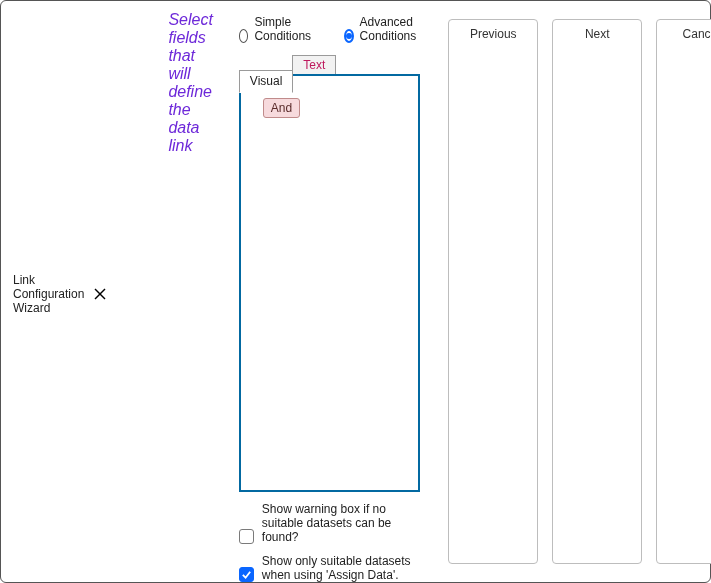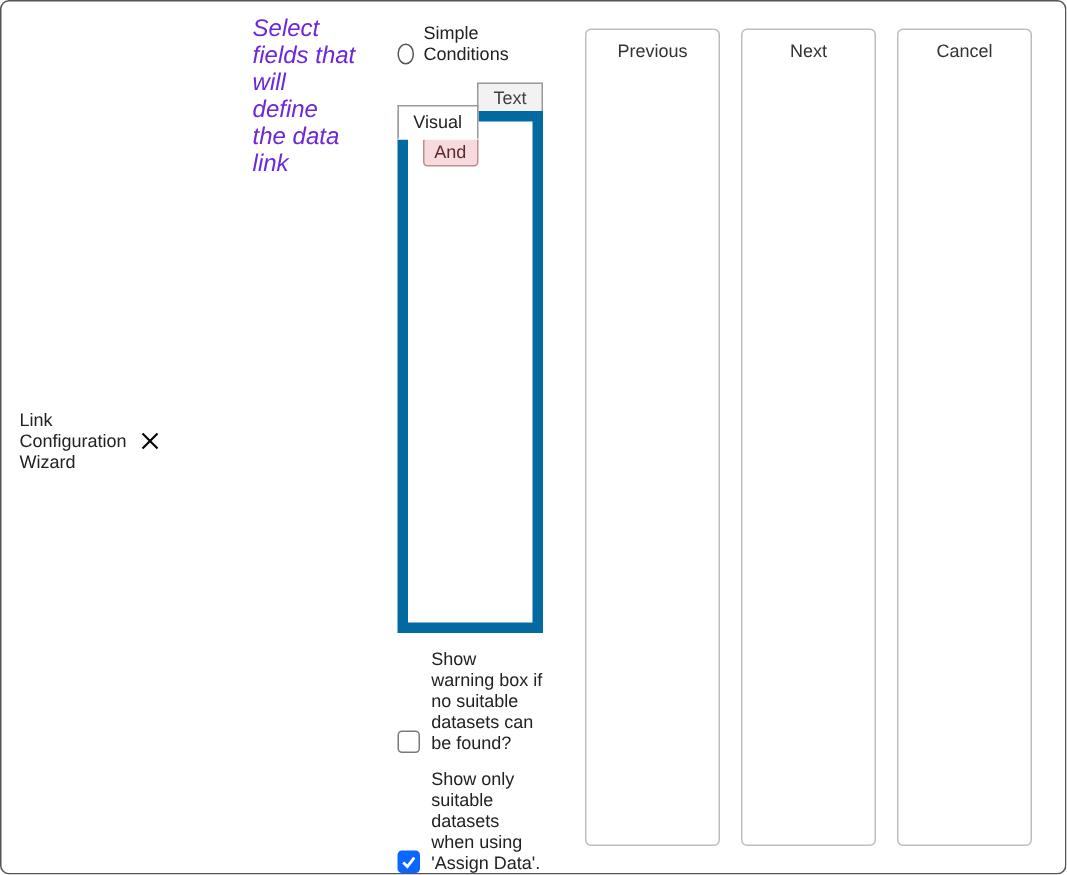--- a/index.html
+++ b/index.html
@@ -87,31 +87,31 @@
     font-size: 12px;
     position: relative;
     top: 19px;
     z-index: 2;
     cursor: pointer;
   }
   .tab + .tab { margin-left: -1px; }
   .tab.inactive {
     background: #f2f2f2;
     border-bottom: 1px solid #9a9a9a;
-    color: #404040;
+    color: #be185d;
     top: 2px;
     padding: 2px 10px 3px 10px;
     z-index: 1;
   }
   .expr-panel {
-    border: 7px solid #0369a1;
+    border: 2px solid #0369a1;
     flex: 1;
     min-height: 250px;
     background: #fff;
-    padding: 10px;
+    padding: 22px;
     position: relative;
     z-index: 1;
     overflow: auto;
   }
   .and-chip {
     display: inline-block;
     border: 1px solid #c08b8b;
     background: #f7dadd;
     color: #5a2b2b;
     padding: 2px 7px;
@@ -175,20 +175,26 @@
 
   <div class="content">
 
     <div class="radio-row">
       <div class="radio">
         <span class="outer">
             <span class="inner"></span>
           </span>
         <span>Simple Conditions</span>
       </div>
+      <div class="radio selected">
+        <span class="outer">
+            <span class="inner"></span>
+          </span>
+        <span>Advanced Conditions</span>
+      </div>
     </div>
 
 
     <div class="tabs-host">
       <div class="tab">Visual</div>
       <div class="tab inactive">Text</div>
     </div>
 
     <div class="expr-panel">
       <span class="and-chip">And</span>

